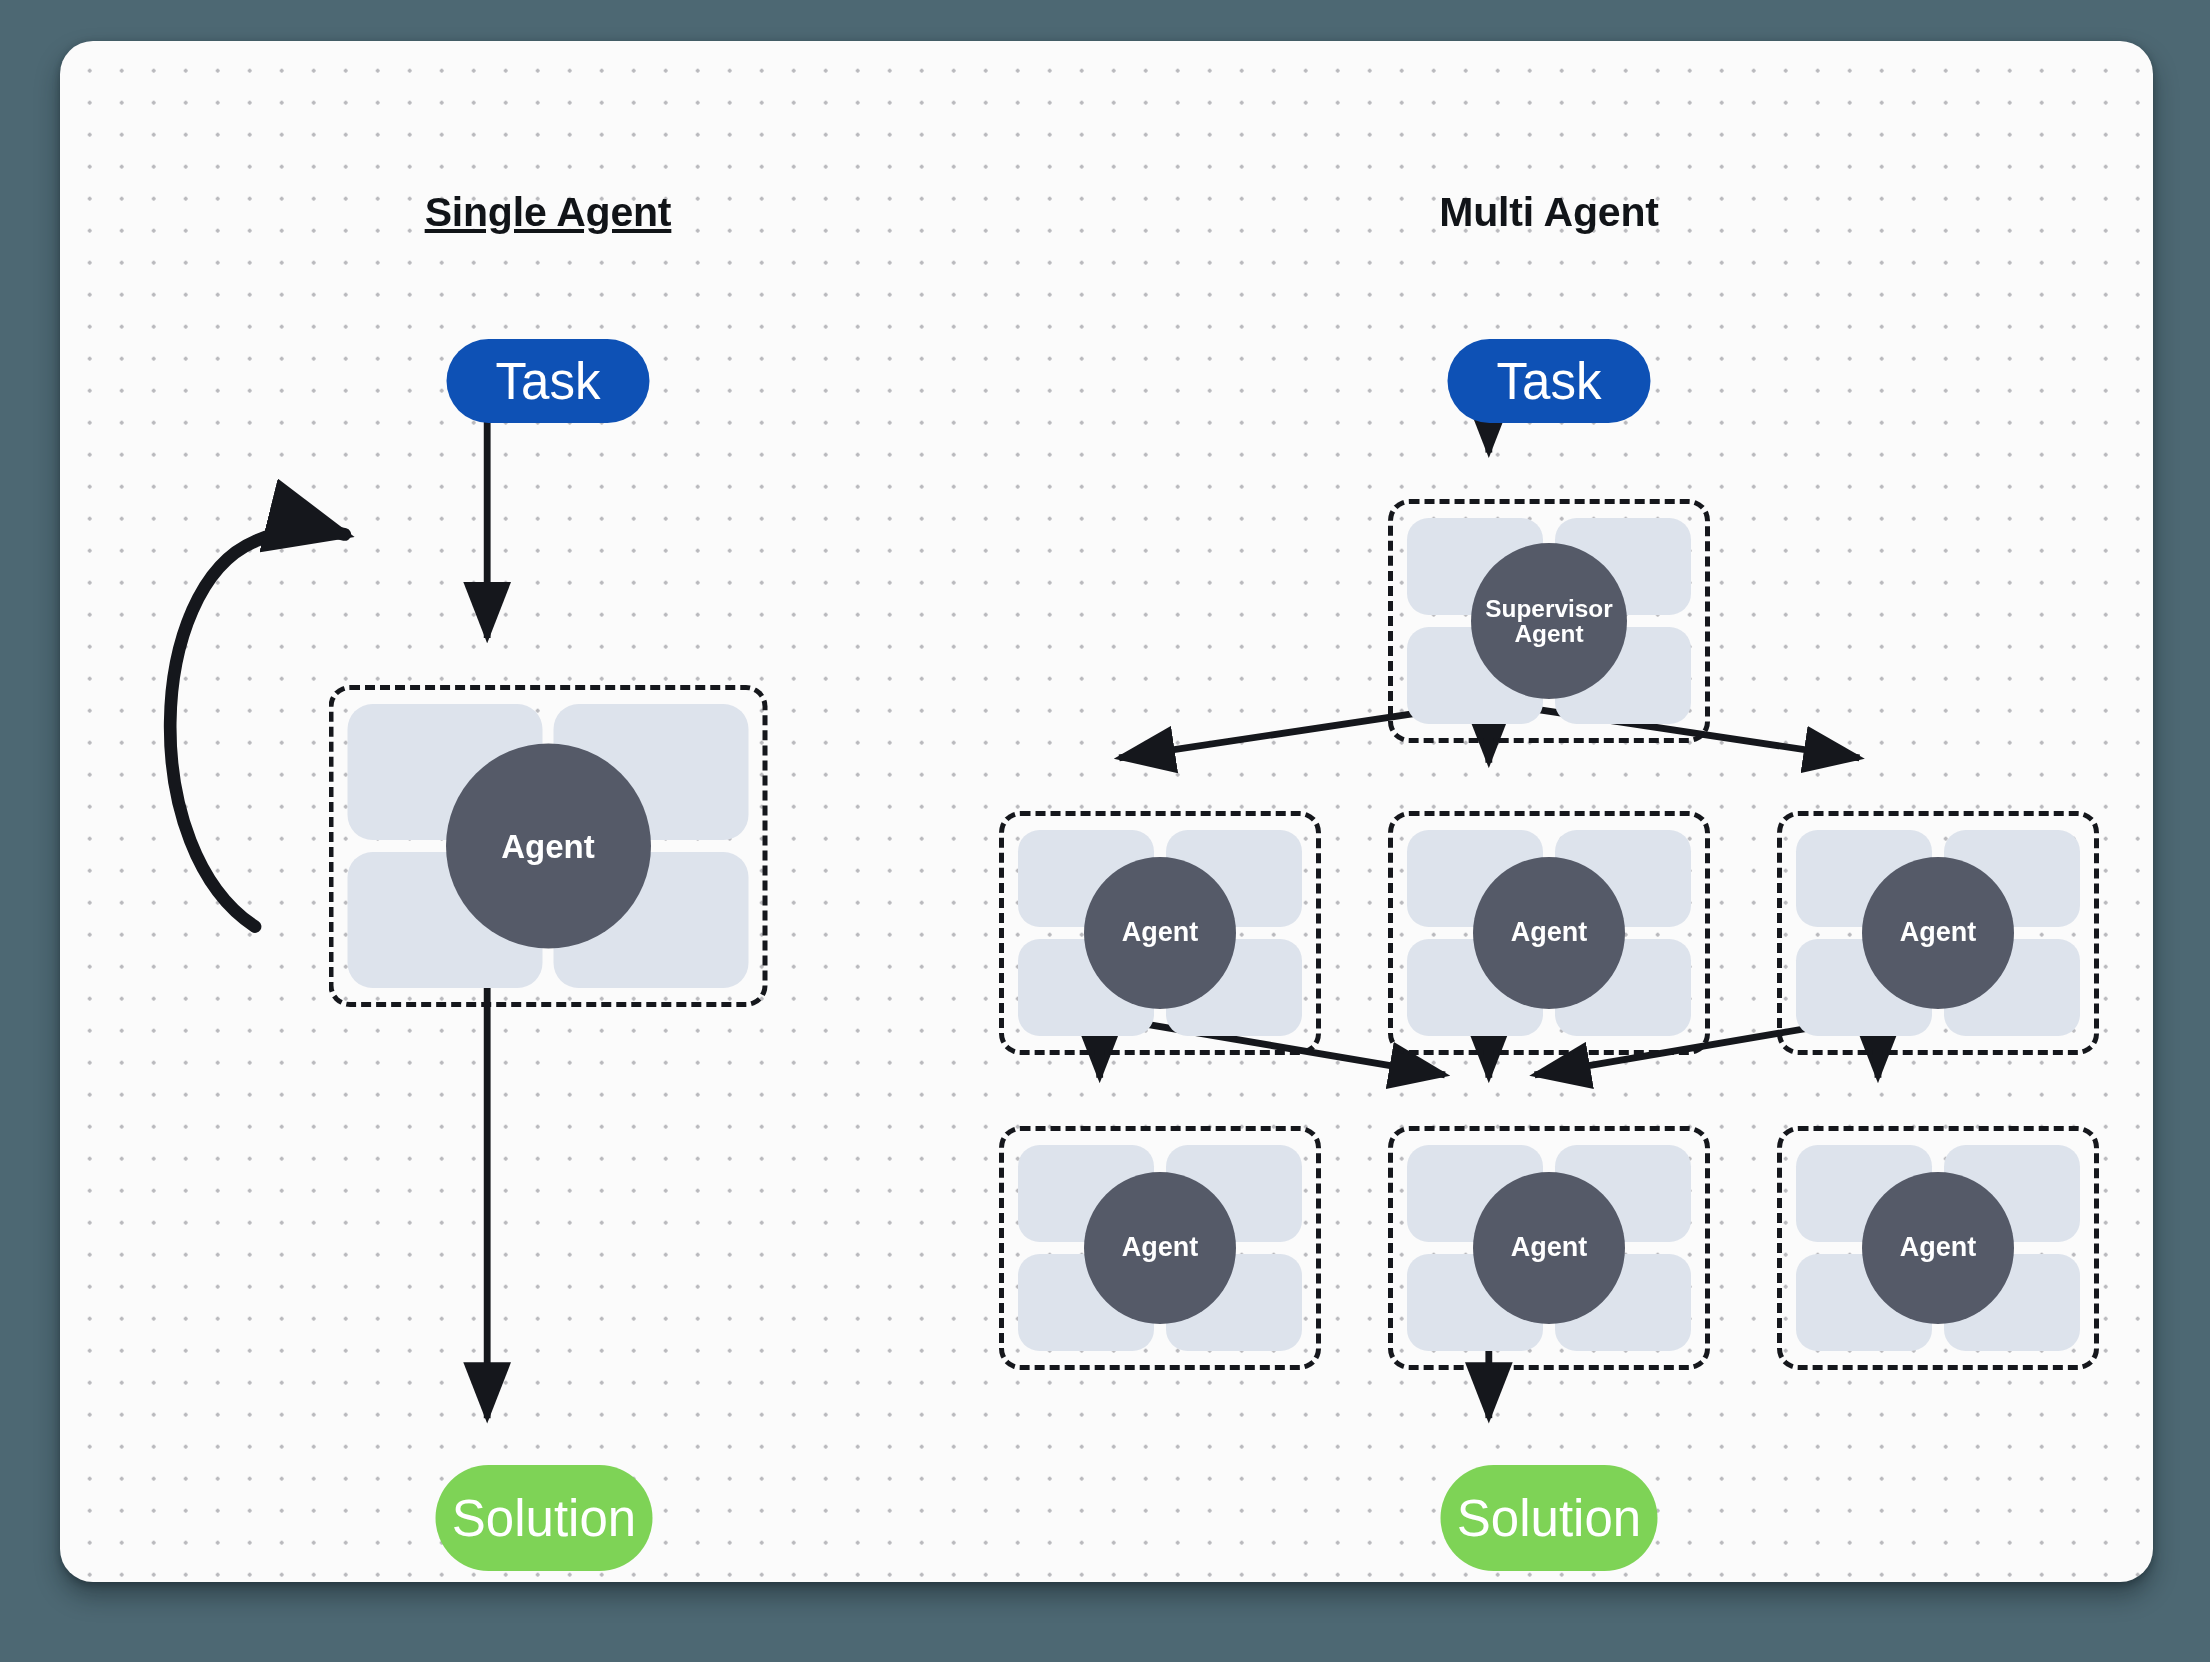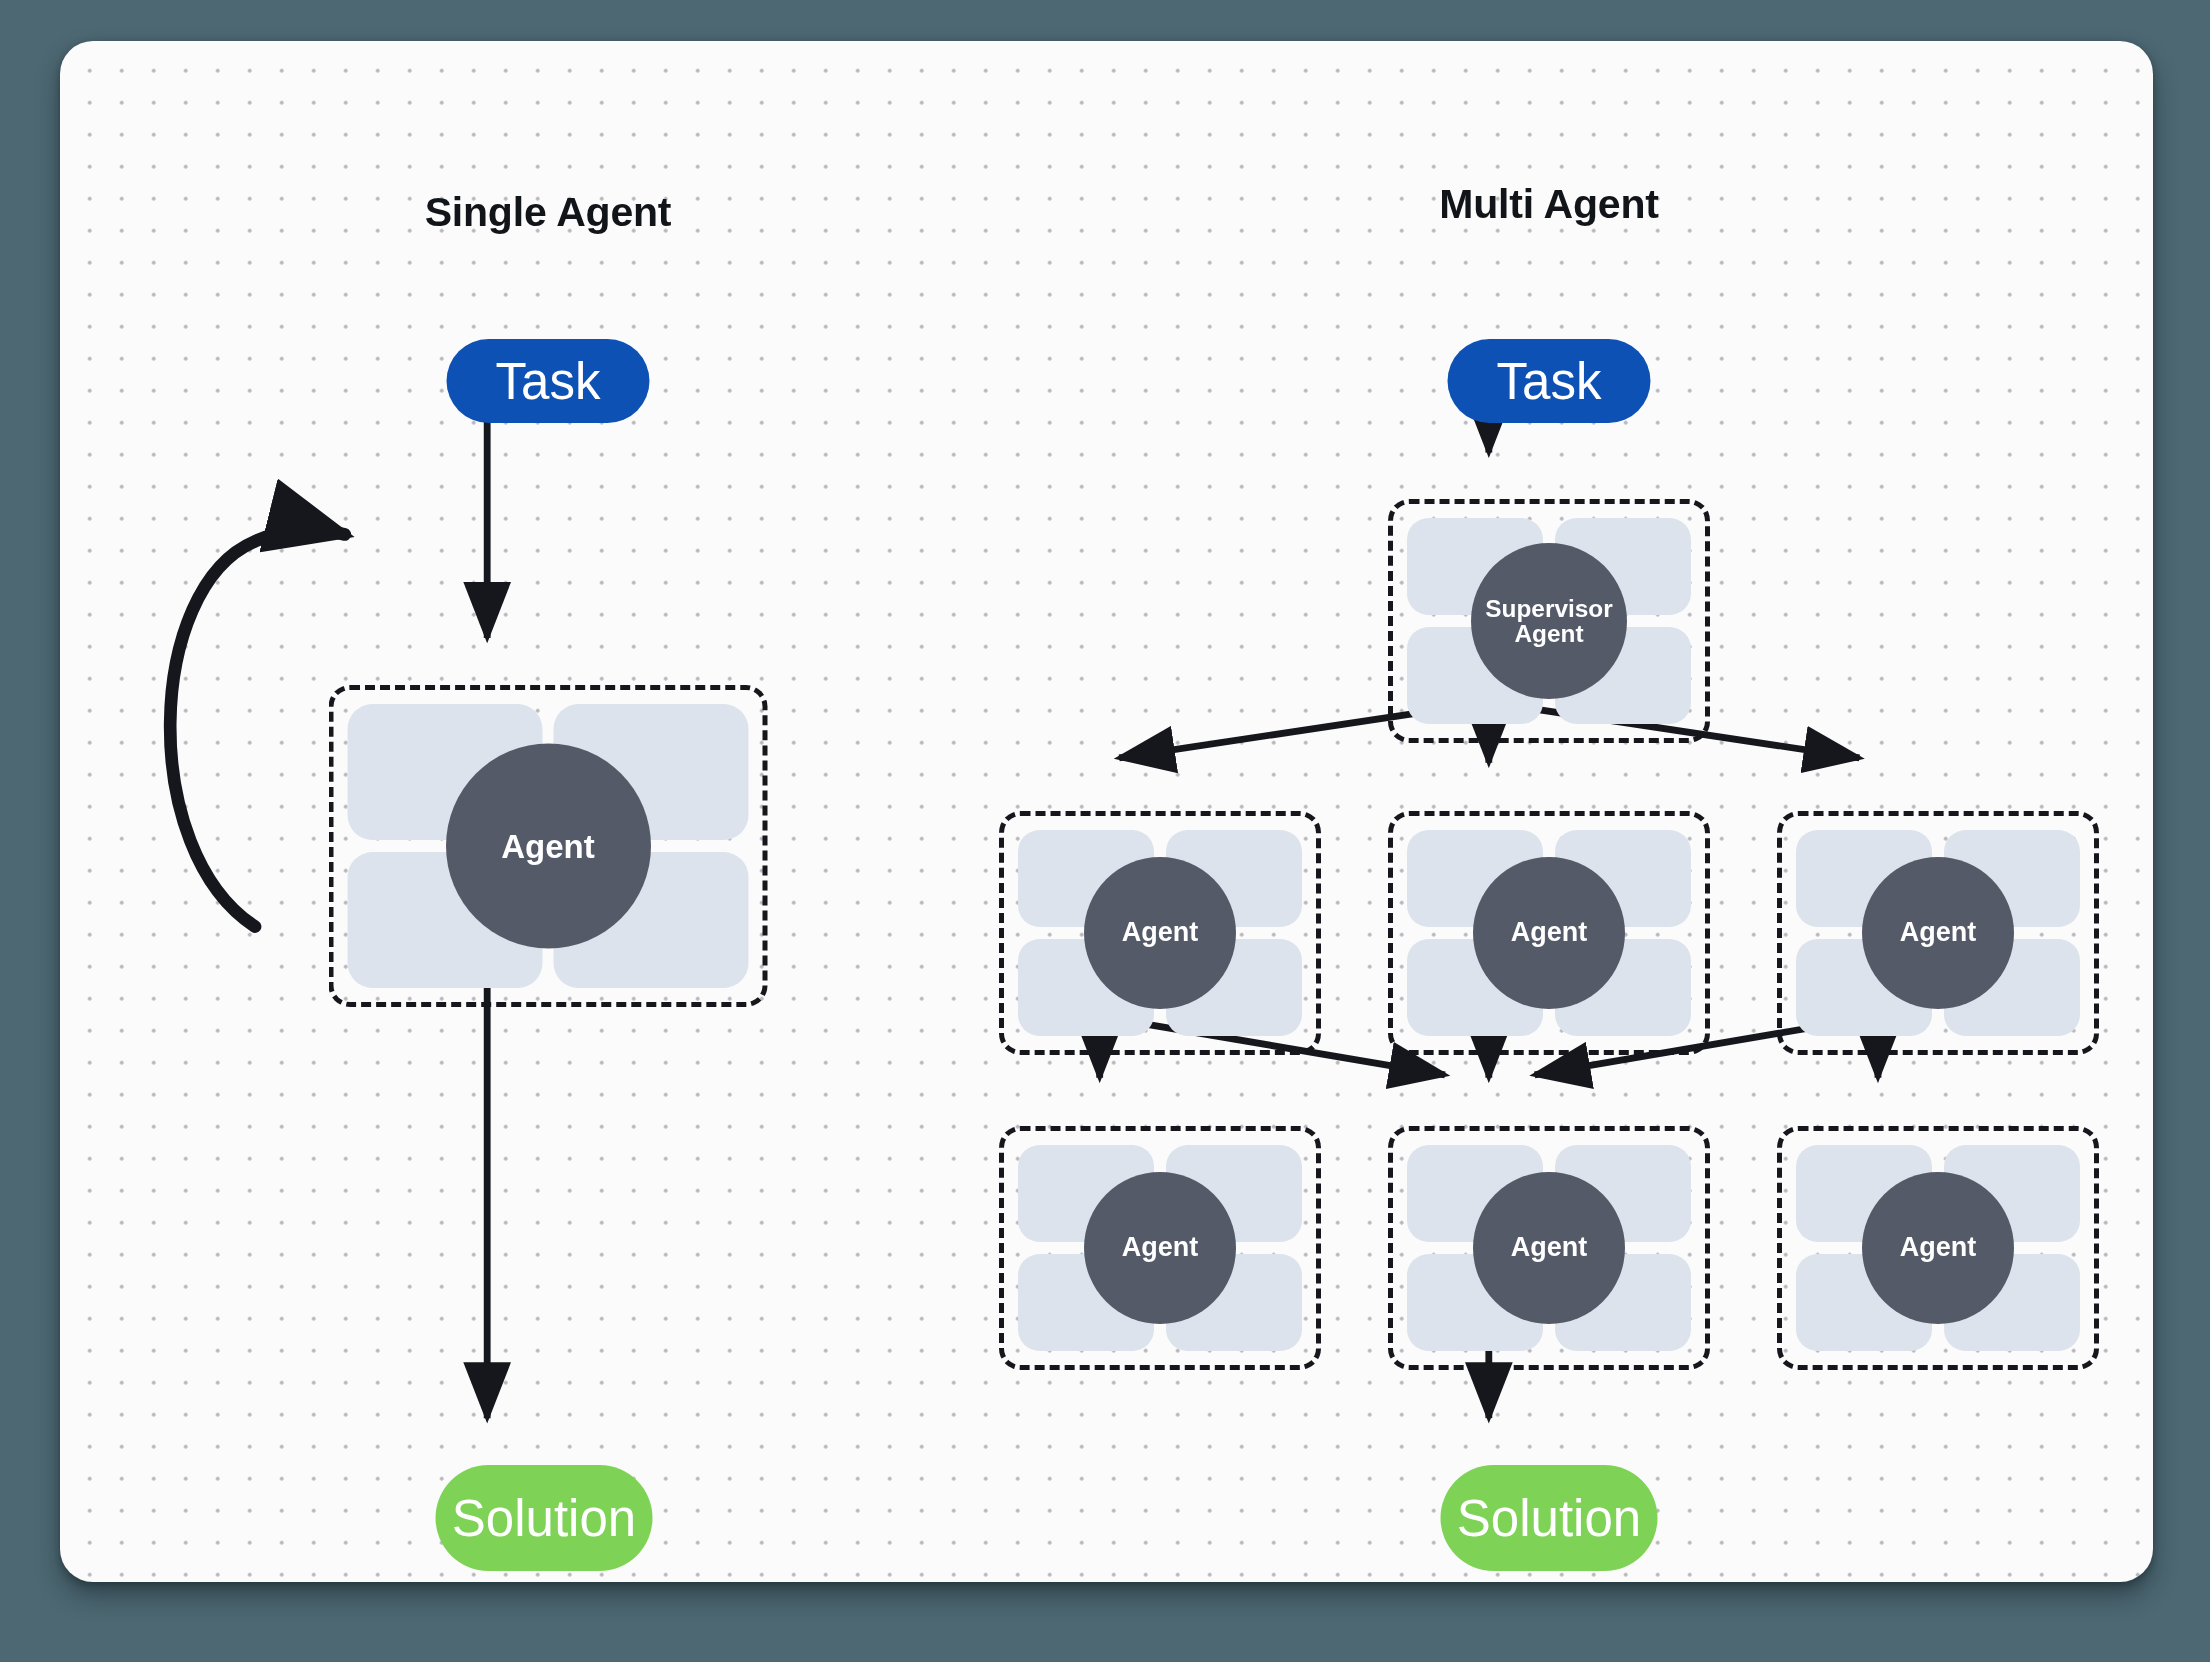--- a/index.html
+++ b/index.html
@@ -40,22 +40,22 @@
   
   .col-title {
     position: absolute;
     font-weight: bold;
     font-size: 41px;
     color: #111418;
     letter-spacing: -0.2px;
     white-space: nowrap;
     transform: translateX(-50%);
   }
-  #title-single { left: 488px; top: 148px; }
-  #title-multi  { left: 1489px; top: 140px; }
+  #title-single { left: 488px; top: 148px; text-decoration: underline; }
+  #title-multi  { left: 1489px; top: 148px; }
 
   
   .pill {
     position: absolute;
     display: flex;
     align-items: center;
     justify-content: center;
     color: #ffffff;
     font-size: 51px;
     font-weight: 400;

